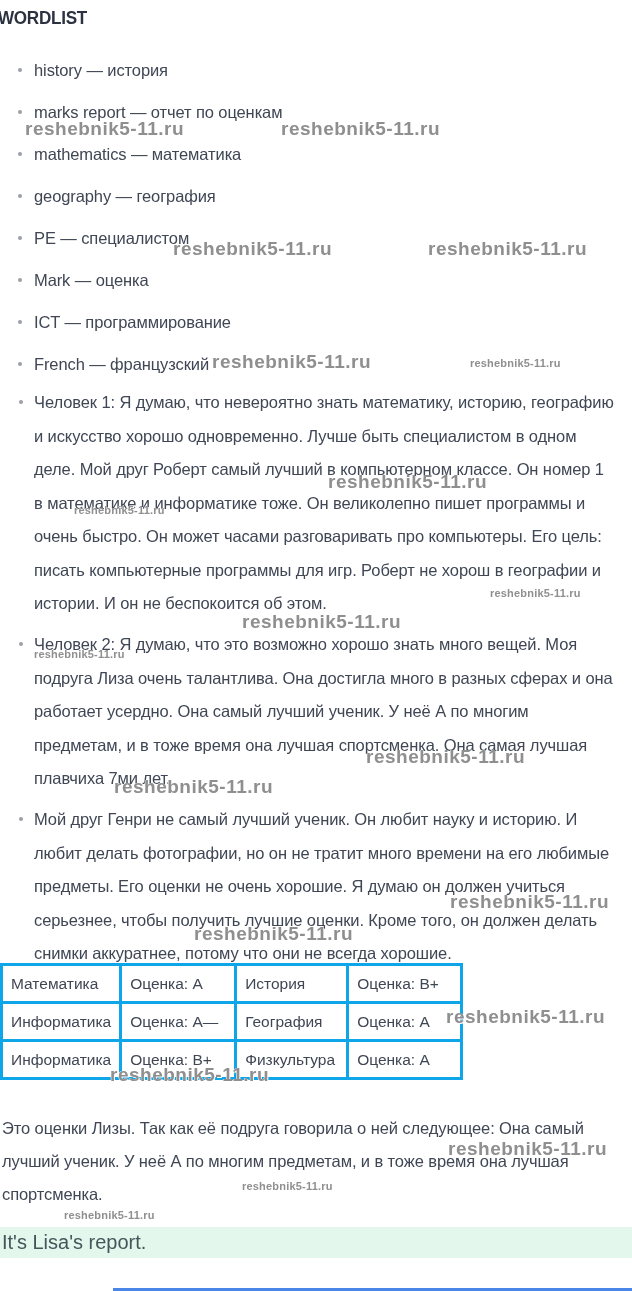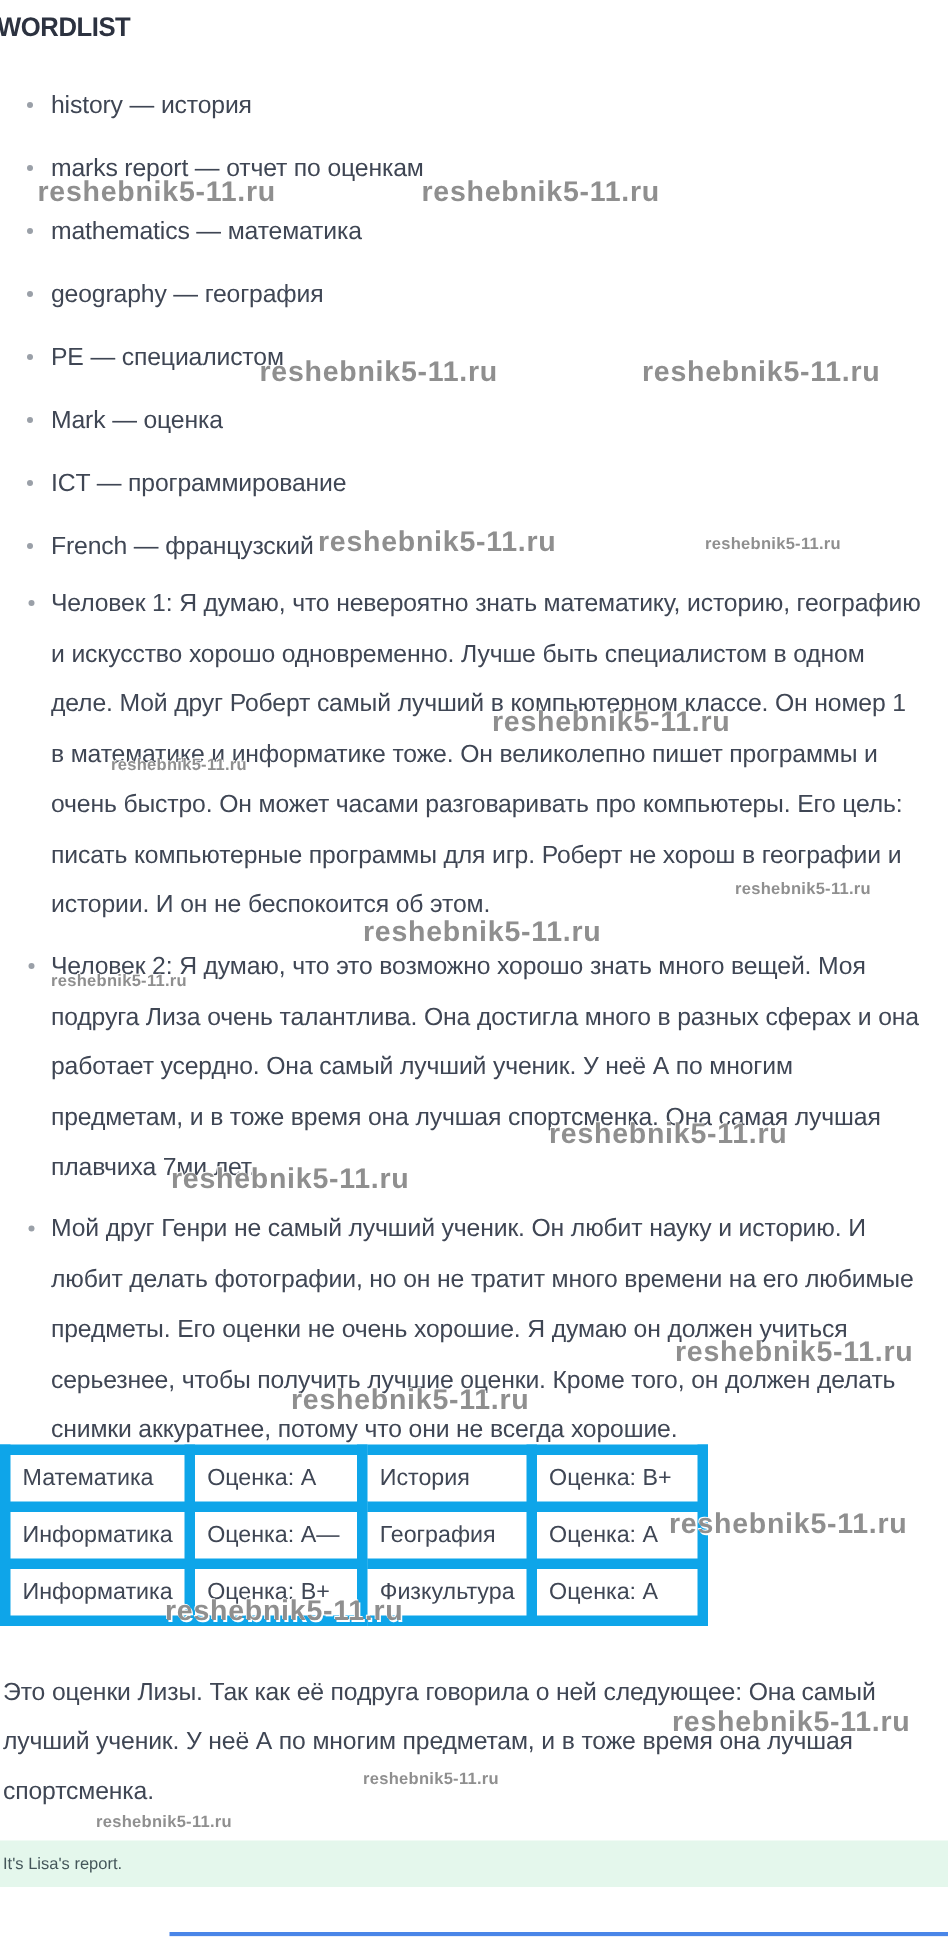--- a/index.html
+++ b/index.html
@@ -26,27 +26,27 @@
   }
   .ptext {
     margin-left:34px; font-size:16.5px; line-height:33.5px;
     white-space:pre; letter-spacing:-0.1px;
   }
   .flowtext {
     position:absolute; left:0; width:632px; padding-left:2px;
     font-size:16.5px; line-height:33px; white-space:pre; letter-spacing:-0.1px;margin-top:29px;
   }
   table.grades { position:absolute; top:963px; left:0; border-collapse:collapse; font-size:15.5px; color:#3f4654; }
-  table.grades td { border:7px solid #0ea5e9; height:38px; padding:0 8px; vertical-align:middle; white-space:nowrap; }
+  table.grades td { border:3px solid #0ea5e9; height:38px; padding:0 8px; vertical-align:middle; white-space:nowrap; }
   table.grades col.c1 { width:110px; } table.grades col.c2 { width:115px; }
   table.grades col.c3 { width:112px; } table.grades col.c4 { width:114px; }
   .answer-box {
     position:absolute; top:1227px; left:0; width:632px; height:31px;
     display:flex; align-items:center; padding-left:2px;
-    font-size:11px; color:#44565a;
+    font-size:20px; color:#44565a;
   }
   .wm-layer { position:absolute; inset:0; pointer-events:none; }
   .wm {
     position:absolute; font-family:Liberation Sans, sans-serif; font-weight:bold;
     color:#8f8f8f; white-space:nowrap;
     text-shadow:1px 1px 0 #ffffff, -0.5px -0.5px 0 #ffffff;
   }
   .wm.lg { font-size:19px; letter-spacing:0.5px; }
   .wm.sm { font-size:11px; letter-spacing:0.2px; }
   .bottom-line { position:absolute; left:113px; top:1288px; width:519px; height:3px; }

